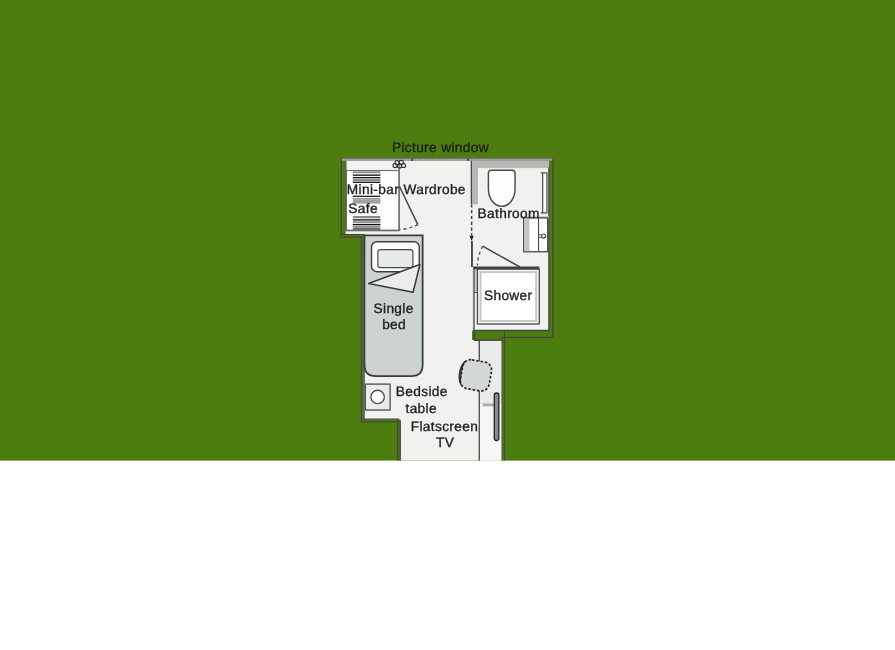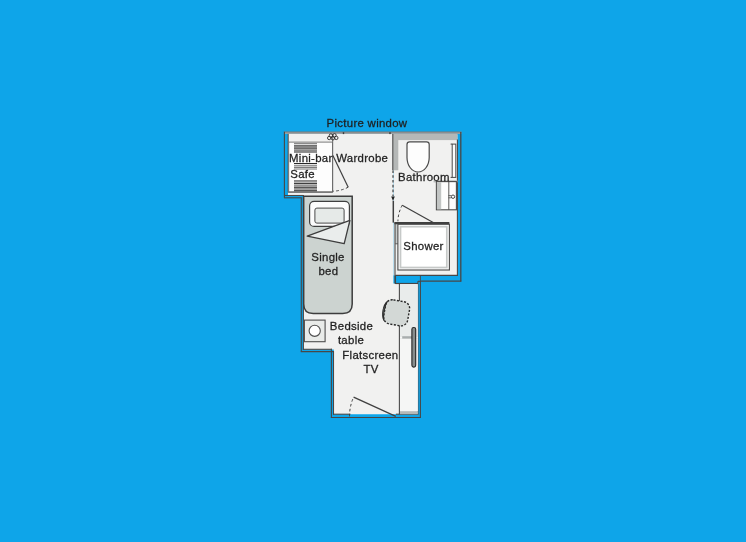--- a/index.html
+++ b/index.html
@@ -1,16 +1,16 @@
 <!DOCTYPE html>
 <html><head>
 <meta charset="utf-8">
 <style>
 html,body{margin:0;padding:0;background:#ffffff;}
-#stage{position:relative;width:746px;height:542px;background:#0ea5e9;overflow:hidden;}
+#stage{position:relative;width:746px;height:384px;background:#4d7c0f;overflow:hidden;}
 svg{position:absolute;left:0;top:0;}
 text{font-family:"Liberation Sans",sans-serif;fill:#1f1f1f;stroke:#1f1f1f;stroke-width:0.28;letter-spacing:0.3px;}
 </style>
 </head>
 <body>
 <div id="stage">
 <svg width="746" height="542" viewBox="0 0 746 542">
 
   <path d="M288,133.8 L393.4,133.8 L393.4,283.4 L417.9,283.4 L417.9,414.2 L333.8,414.2 L333.8,349.4 L303,349.4 L303,195.3 L288,195.3 Z" fill="#f1f1f0"></path>
 

